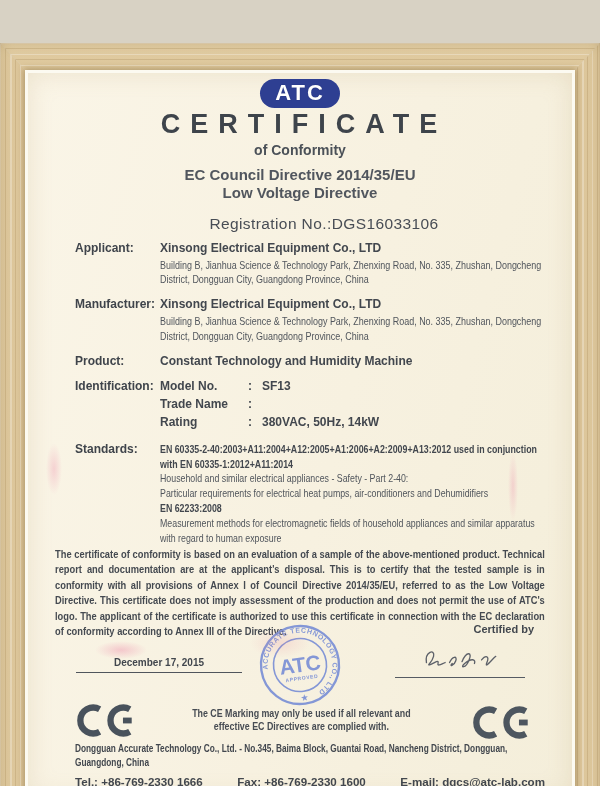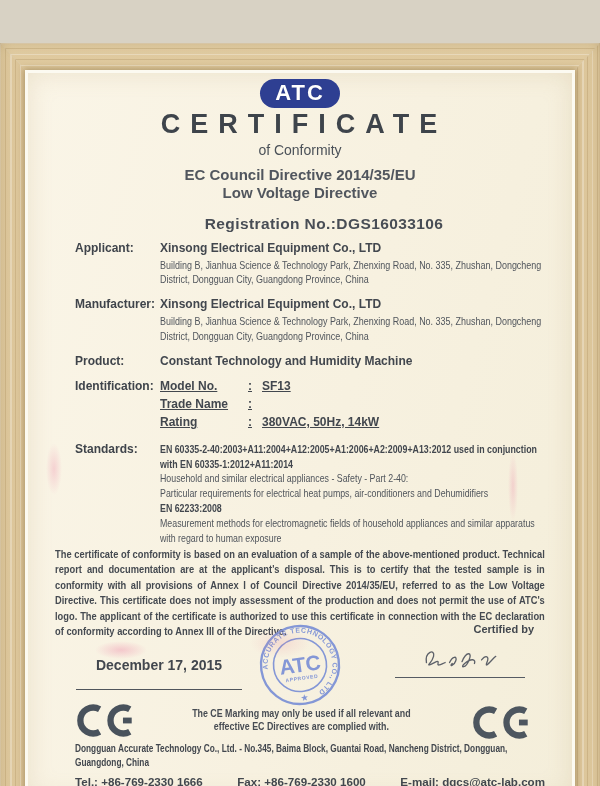--- a/index.html
+++ b/index.html
@@ -30,51 +30,51 @@
   .paper{position:absolute;z-index:4;left:28px;right:28px;top:30px;bottom:32px;
     background:linear-gradient(105deg,#faf5e7 0%,#f7f1e0 55%,#f4eeda 100%);
     box-shadow:0 0 0 3px #fcfaf1, 0 0 6px 4px rgba(110,85,40,.40), inset 0 0 24px rgba(185,160,110,.22);
     color:#4c5158;}
   
   .header{text-align:center;padding-top:6px;}
   .pill{display:inline-block;background:#2e3f92;color:#fff;font-weight:bold;font-size:22px;
         line-height:26px;padding:1px 15px 2px;border-radius:16px;letter-spacing:2px;
         text-shadow:0 0 1px #1c2a6e;}
   .title{font-size:27px;font-weight:bold;letter-spacing:10px;color:#3e444b;margin-top:1px;margin-left:8px;}
-  .subtitle{font-size:14px;font-weight:normal;color:#4b5158;margin-top:2px;}
+  .subtitle{font-size:14px;font-weight:bold;color:#4b5158;margin-top:2px;}
   .directive1{font-size:15px;font-weight:bold;color:#51565e;margin-top:8px;text-align:center;}
   .directive2{font-size:15px;font-weight:bold;color:#51565e;margin-top:1px;}
-  .registration{font-size:15.5px;font-weight:bold;color:#484d55;margin-top:14px;letter-spacing:.4px;padding-left:48px;}
+  .registration{font-size:15.5px;font-weight:normal;color:#484d55;margin-top:14px;letter-spacing:.4px;padding-left:48px;}
   
   .fields{margin-top:8px;}
   .frow{display:grid;grid-template-columns:85px 1fr;padding-left:47px;padding-right:26px;
         font-size:12px;margin-bottom:11px;}
   .flabel{font-weight:bold;color:#3f444b;}
   .fname{font-weight:bold;color:#42474e;}
   .faddr{margin-top:3px;line-height:14.2px;color:#50555c;}
   .condense{width:494px;transform:scaleX(0.78);transform-origin:0 0;font-size:11.5px;}
-  .idrow{display:grid;grid-template-columns:88px 14px 1fr;font-weight:bold;margin-bottom:4px;color:#42474e;text-decoration:underline;}
+  .idrow{display:grid;grid-template-columns:88px 14px 1fr;font-weight:bold;margin-bottom:4px;color:#42474e;}
   .idrow .sep{font-weight:bold;}
   .brand{font-weight:bold;font-size:15px;color:#4c63b8;letter-spacing:.5px;}
   .brand-cjk{font-weight:bold;font-size:13px;color:#35437d;}
   .brand-reg{font-size:8px;vertical-align:super;color:#4c63b8;}
   .stdlines{width:494px;transform:scaleX(0.78);transform-origin:0 0;font-size:11.3px;line-height:14.8px;color:#50555c;}
   .std-bold{font-weight:bold;color:#42474e;}
   
   .body-par{position:absolute;left:27px;top:474px;width:620px;transform:scaleX(0.79);
     transform-origin:0 0;font-size:11.8px;font-weight:bold;text-align:justify;
     line-height:15.4px;color:#454a51;}
   
   .bottom{position:absolute;left:0;right:0;top:546px;bottom:0;}
   .certified{position:absolute;right:38px;top:4px;font-size:11px;font-weight:bold;color:#42474e;}
   .stamp{position:absolute;left:228px;top:2px;width:88px;height:88px;opacity:.92;}
   .sig{position:absolute;left:378px;top:24px;width:112px;height:32px;}
   .sig-line{position:absolute;left:367px;top:58px;width:130px;border-top:1.4px solid #565b63;}
   .date-wrap{position:absolute;left:48px;top:38px;width:166px;text-align:center;}
-  .date-val{font-size:14px;font-weight:bold;color:#42474e;padding-bottom:16px;border-bottom:1.5px solid #50555c;}
+  .date-val{font-size:10px;font-weight:bold;color:#42474e;padding-bottom:4px;border-bottom:1.5px solid #50555c;}
   .date-lbl{font-size:13px;font-weight:bold;color:#42474e;margin-top:6px;}
   .ce{position:absolute;top:84px;width:64px;height:35px;}
   .ce-left{left:44px;}
   .ce-right{left:440px;top:86px;}
   .ce-note{position:absolute;left:152px;top:88px;width:296px;transform:scaleX(0.82);
     transform-origin:0 0;font-size:10.8px;font-weight:bold;text-align:center;
     line-height:12.5px;color:#474c53;}
   .company{position:absolute;left:47px;top:122px;width:652px;transform:scaleX(0.714);
     transform-origin:0 0;font-size:11.6px;font-weight:bold;line-height:14px;color:#42474e;}
   .contact{position:absolute;left:47px;top:156px;width:470px;display:flex;

